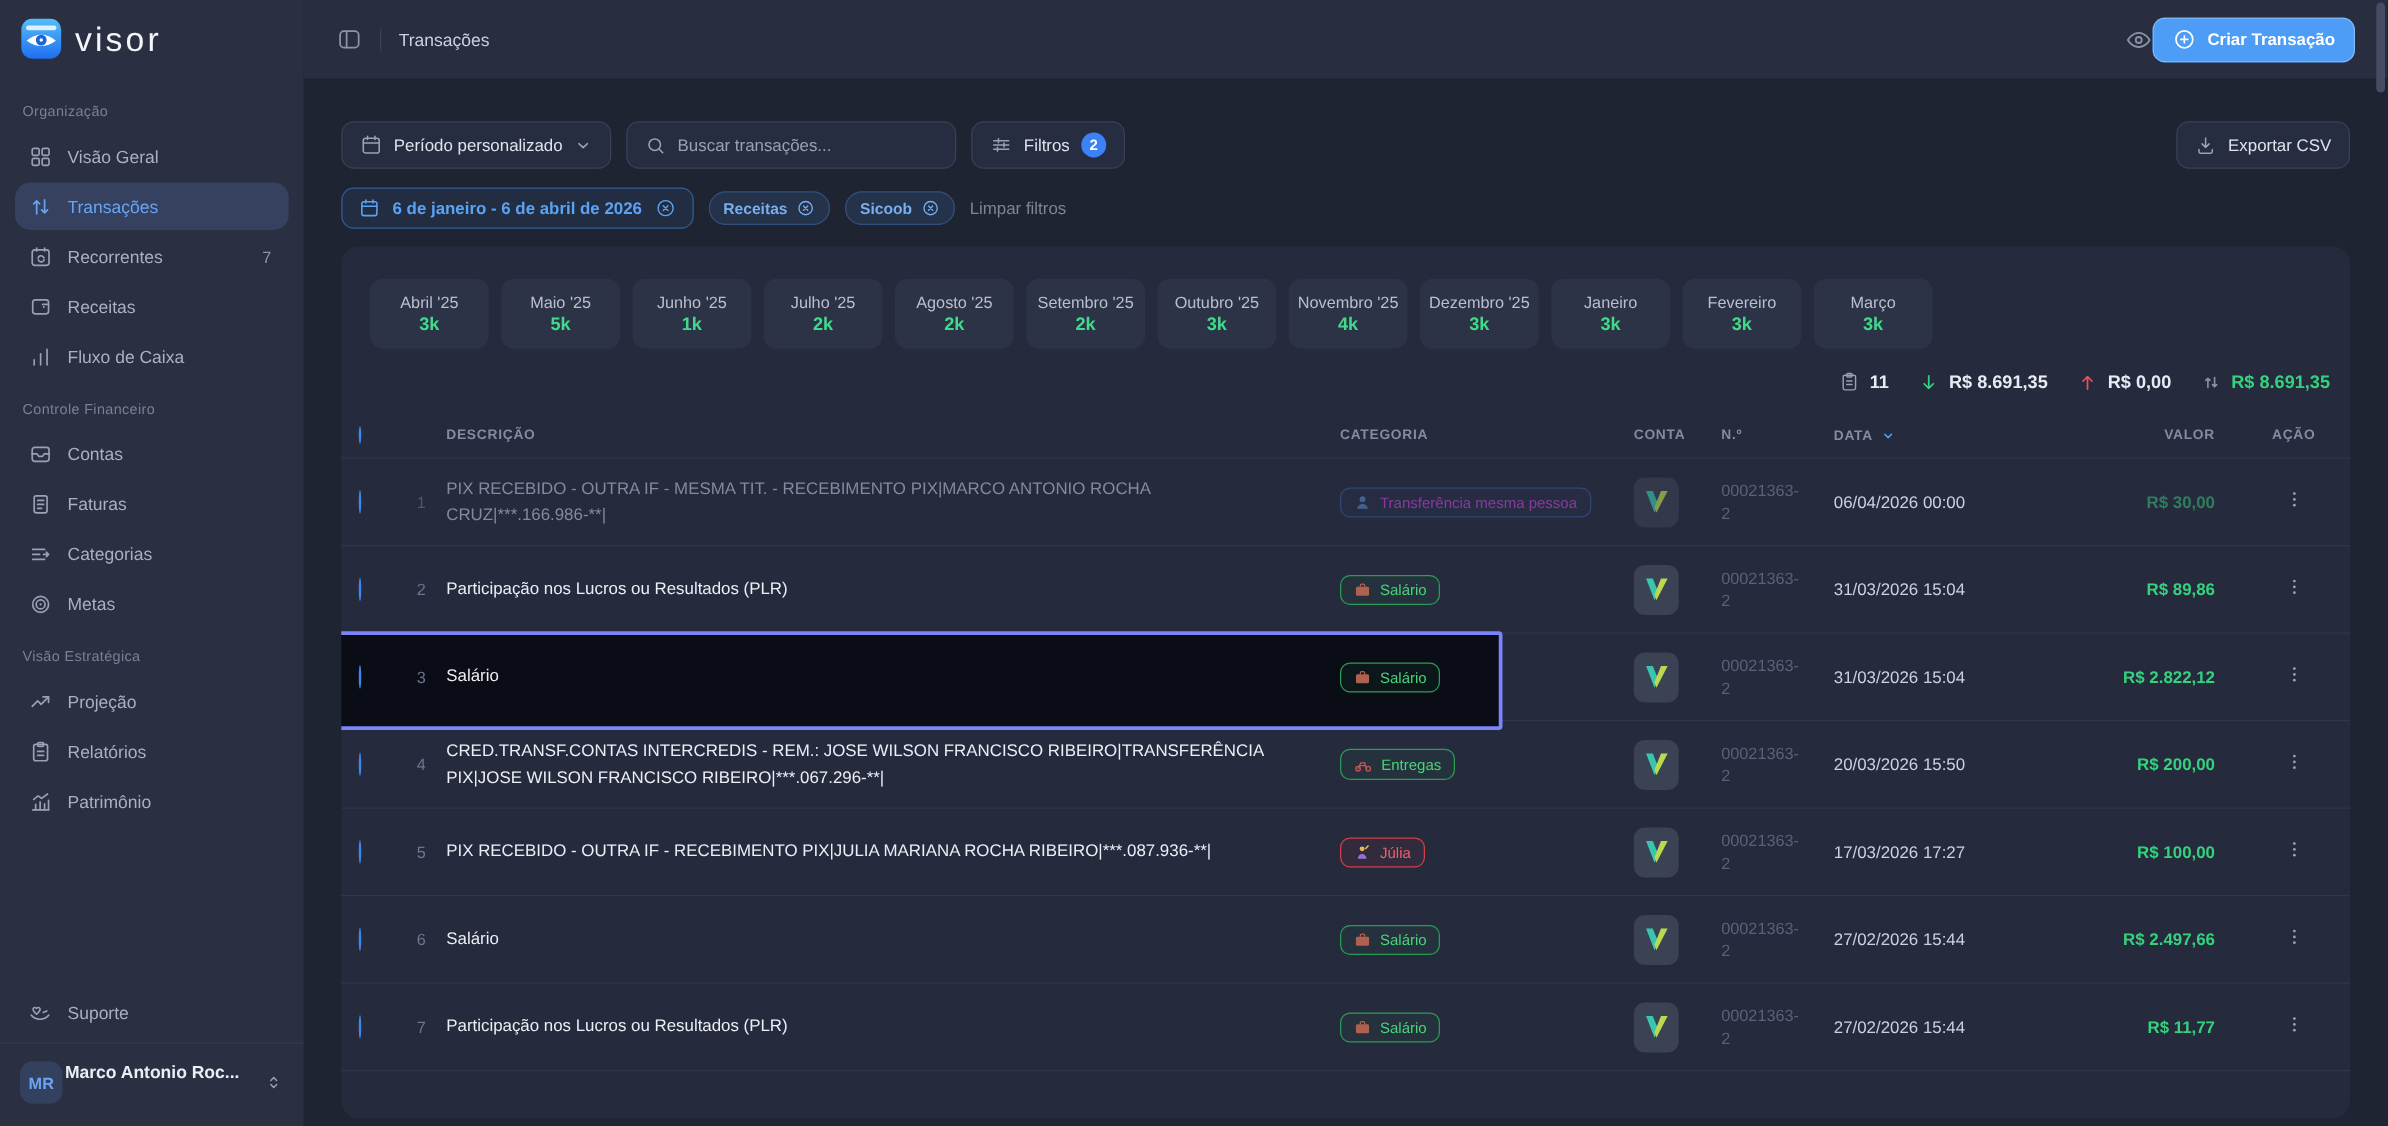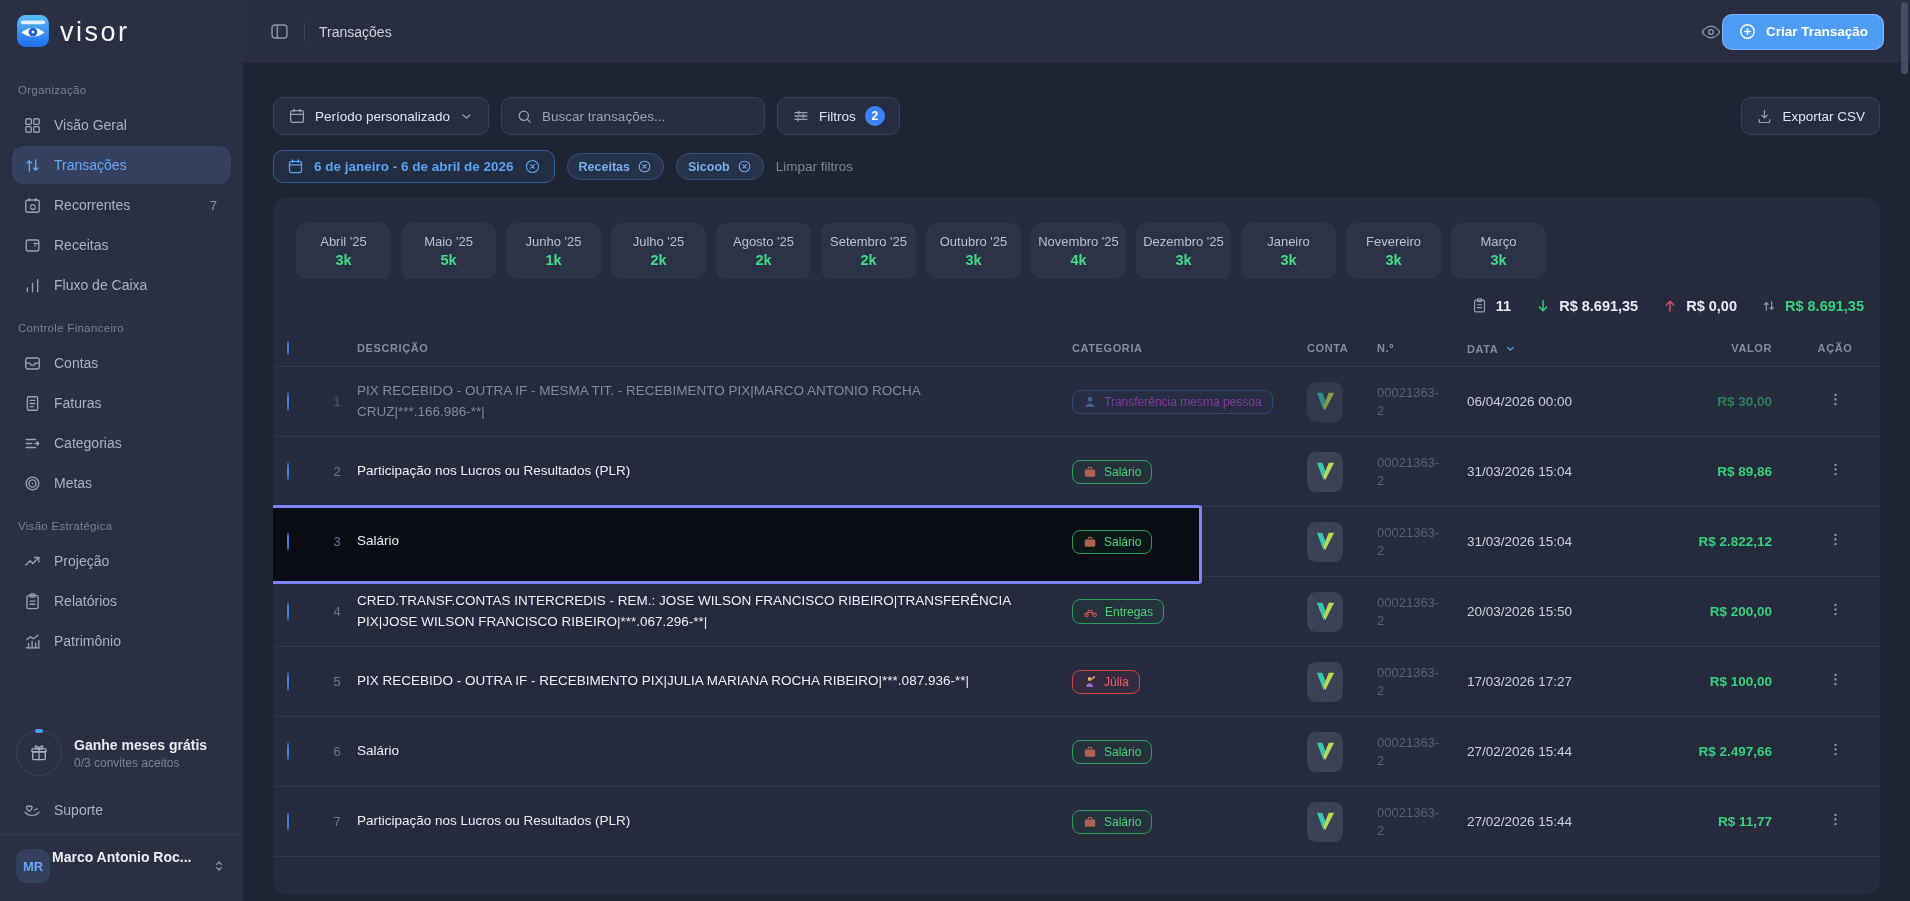--- a/index.html
+++ b/index.html
@@ -240,38 +240,20 @@
         <span class="icn">
           <svg width="19" height="19" viewBox="0 0 24 24" fill="none" stroke="currentColor" stroke-width="1.7" stroke-linecap="round" stroke-linejoin="round">
             <path d="M4 20h16"></path>
             <path d="M7 20v-5.5M11.5 20v-8M16 20v-6M20 20v-9.5"></path>
             <path d="M5 9.5L9.5 6l3.5 2.5L19 4"></path>
           </svg>
         </span>
         <span class="side-label">Patrimônio</span>
       </div>
     </nav>
-  <div class="referral">
-    <span class="gift-circle">
-      <span class="icn">
-        <svg width="20" height="20" viewBox="0 0 24 24" fill="none" stroke="#aab0c0" stroke-width="1.6" stroke-linecap="round" stroke-linejoin="round">
-            <rect x="4.5" y="10.5" width="15" height="9.5" rx="1.5"></rect>
-            <rect x="3.5" y="7" width="17" height="3.5" rx="1"></rect>
-            <path d="M12 7v13"></path>
-            <path d="M12 7s-4.5.4-4.5-2.2C7.5 2.9 10.6 3 12 7z"></path>
-            <path d="M12 7s4.5.4 4.5-2.2C16.5 2.9 13.4 3 12 7z"></path>
-          </svg>
-      </span>
-      <i class="dot"></i>
-    </span>
-    <div>
-      <div class="ref-title">Ganhe meses grátis</div>
-      <div class="ref-sub">0/3 convites aceitos</div>
-    </div>
-  </div>
   <div class="support">
     <span class="icn">
       <svg width="20" height="20" viewBox="0 0 24 24" fill="none" stroke="currentColor" stroke-width="1.6" stroke-linecap="round" stroke-linejoin="round">
           <path d="M3.5 14.5c2 2.6 4.6 4 8.5 4s6.5-1.4 8.5-4"></path>
           <path d="M7.5 12.5C6 11 4.5 9 5.8 7.7c1-1 2.3-.3 2.9.4.6-.7 1.9-1.4 2.9-.4 1.3 1.3-.2 3.3-1.7 4.8l-1.2 1.1z"></path>
           <path d="M15 12l3.5-1.5"></path>
         </svg>
     </span>
     <span>Suporte</span>
   </div>

